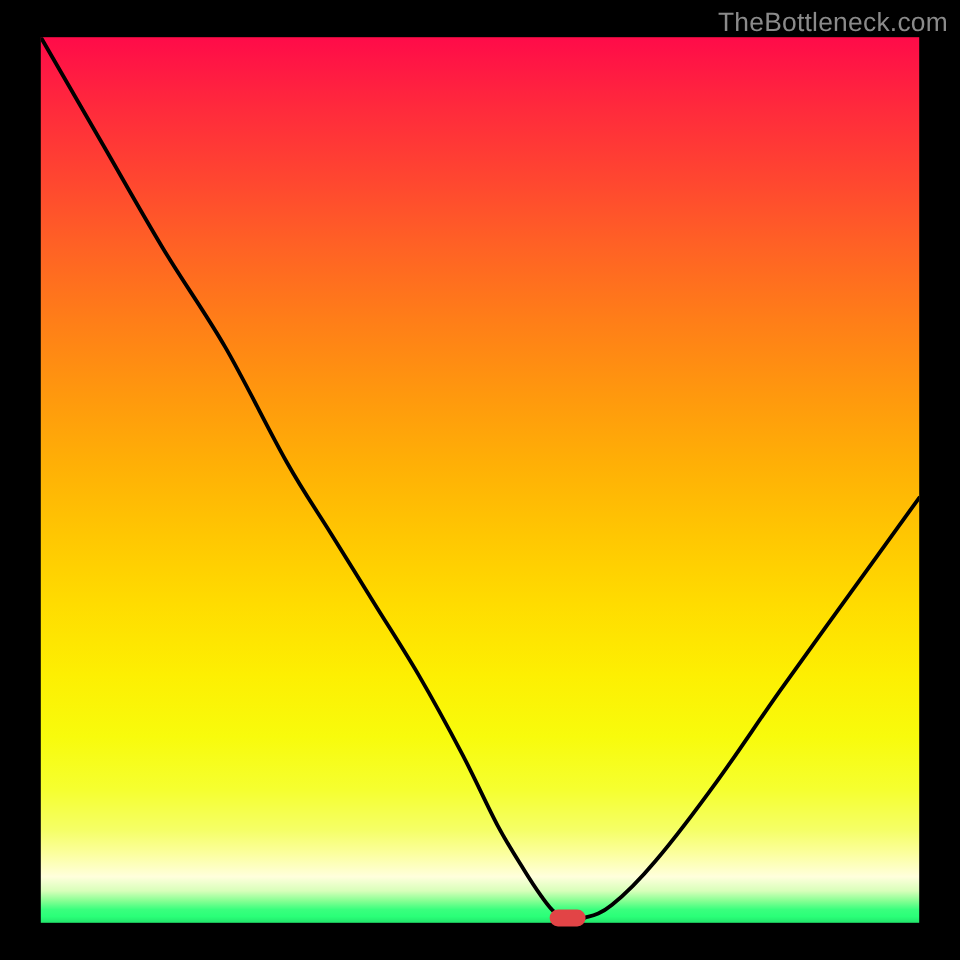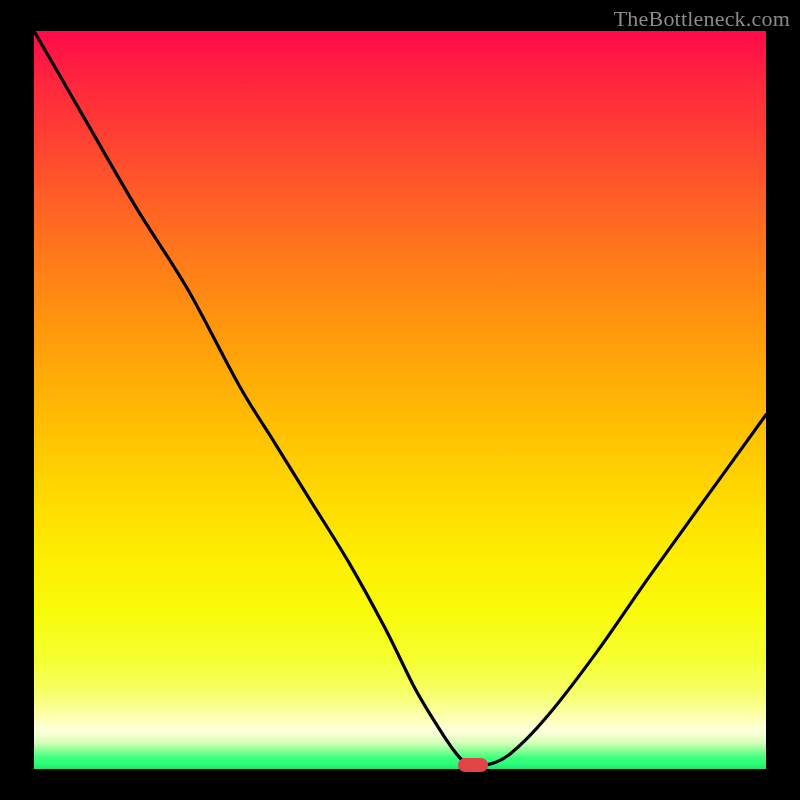--- a/index.html
+++ b/index.html
@@ -1,19 +1,19 @@
 <!DOCTYPE html>
 <html><head>
 <meta charset="utf-8">
 <style>
 html,body{
   margin:0;padding:0;width:800px;height:800px;background:#000;overflow:hidden;
   font-family:Arial,Helvetica,sans-serif;
 }
-.container{position:relative;width:800px;height:728px;background:#000;font-family:Liberation Serif, serif;}
+.container{position:relative;width:800px;height:728px;background:#000;}
 .plot-area{
   position:absolute;
   left:34px;top:31px;width:732px;height:738px;
   background:linear-gradient(to bottom,
     #ff0b49 0%,
     #ff2a3c 8%,
     #ff4630 16%,
     #ff6324 24%,
     #ff7e18 32%,
     #ff970e 40%,

